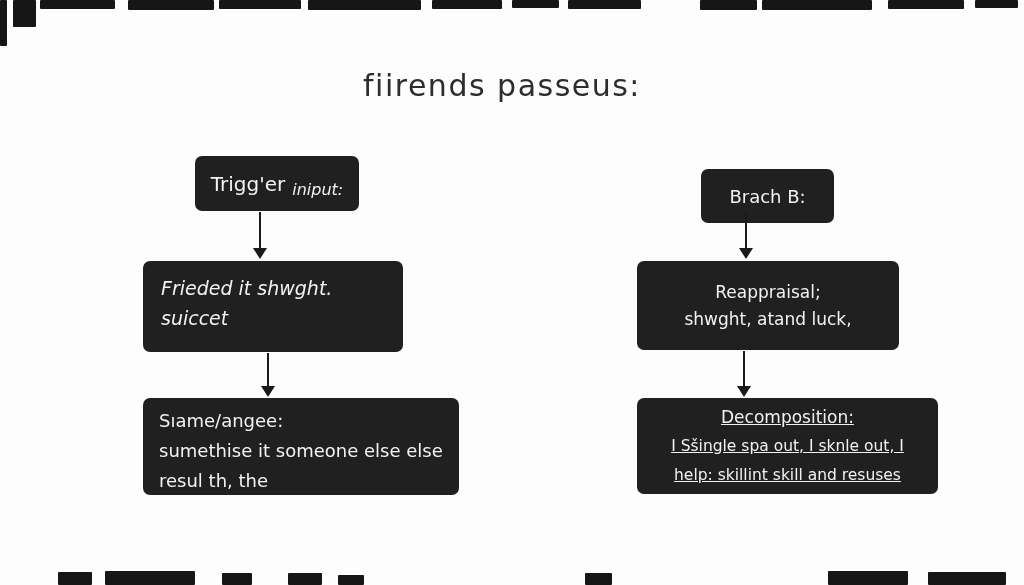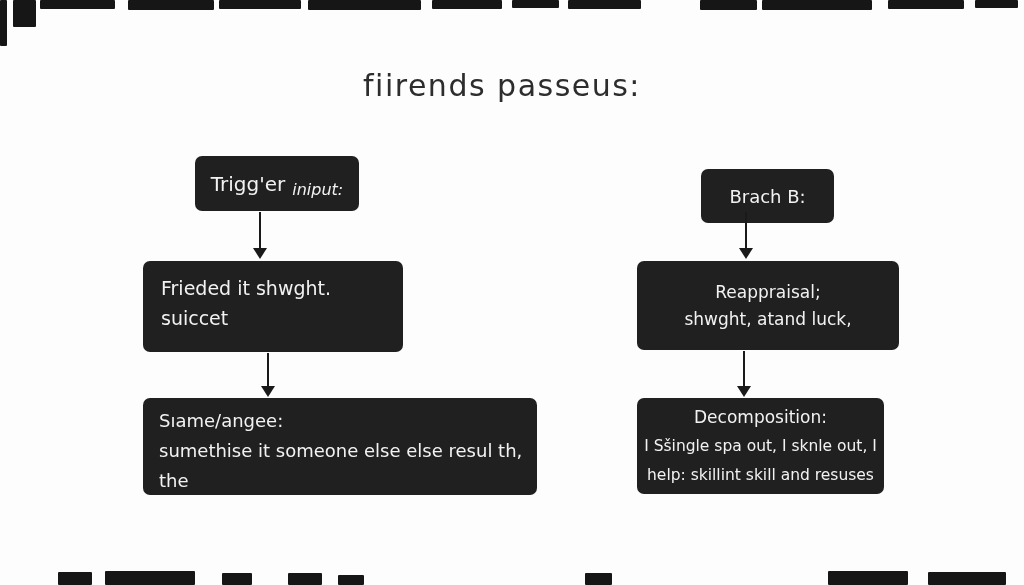--- a/index.html
+++ b/index.html
@@ -45,30 +45,30 @@
     margin-left:17px;
   }
 
   #node-l1{left:178px;top:156px;width:164px;height:55px;flex-direction:row;}
   #node-l1 .main{font-size:20px;}
   #node-l1 .sub{font-size:16px;margin-left:7px;position:relative;top:6px;font-style:italic;}
 
   #node-r1{left:684px;top:169px;width:133px;height:54px;font-size:18px;}
 
   #node-l2{left:143px;top:261px;width:260px;height:91px;
-    padding:12px 18px;font-size:19px;line-height:30px;text-align:left;}
+    padding:12px 18px;font-size:19px;line-height:30px;text-align:left;font-style:italic;}
 
   #node-r2{left:620px;top:261px;width:262px;height:89px;
     font-size:17px;line-height:27px;}
 
-  #node-l3{left:143px;top:398px;width:394px;height:97px;
+  #node-l3{left:143px;top:398px;width:316px;height:97px;
     padding:8px 6px 8px 16px;font-size:18px;line-height:30px;text-align:left;}
 
-  #node-r3{left:620px;top:398px;width:247px;height:96px;
-    font-size:15.5px;line-height:29px;}
+  #node-r3{left:620px;top:398px;width:301px;height:96px;
+    font-size:15.5px;line-height:29px;text-decoration:underline;}
 
   .arrow{position:absolute;width:14px;}
   .arrow .shaft{
     position:absolute;top:0;left:50%;
     transform:translateX(-50%);
     width:2px;height:calc(100% - 10px);
     background:var(--arrow);
   }
   .arrow .head{
     position:absolute;bottom:0;left:50%;

